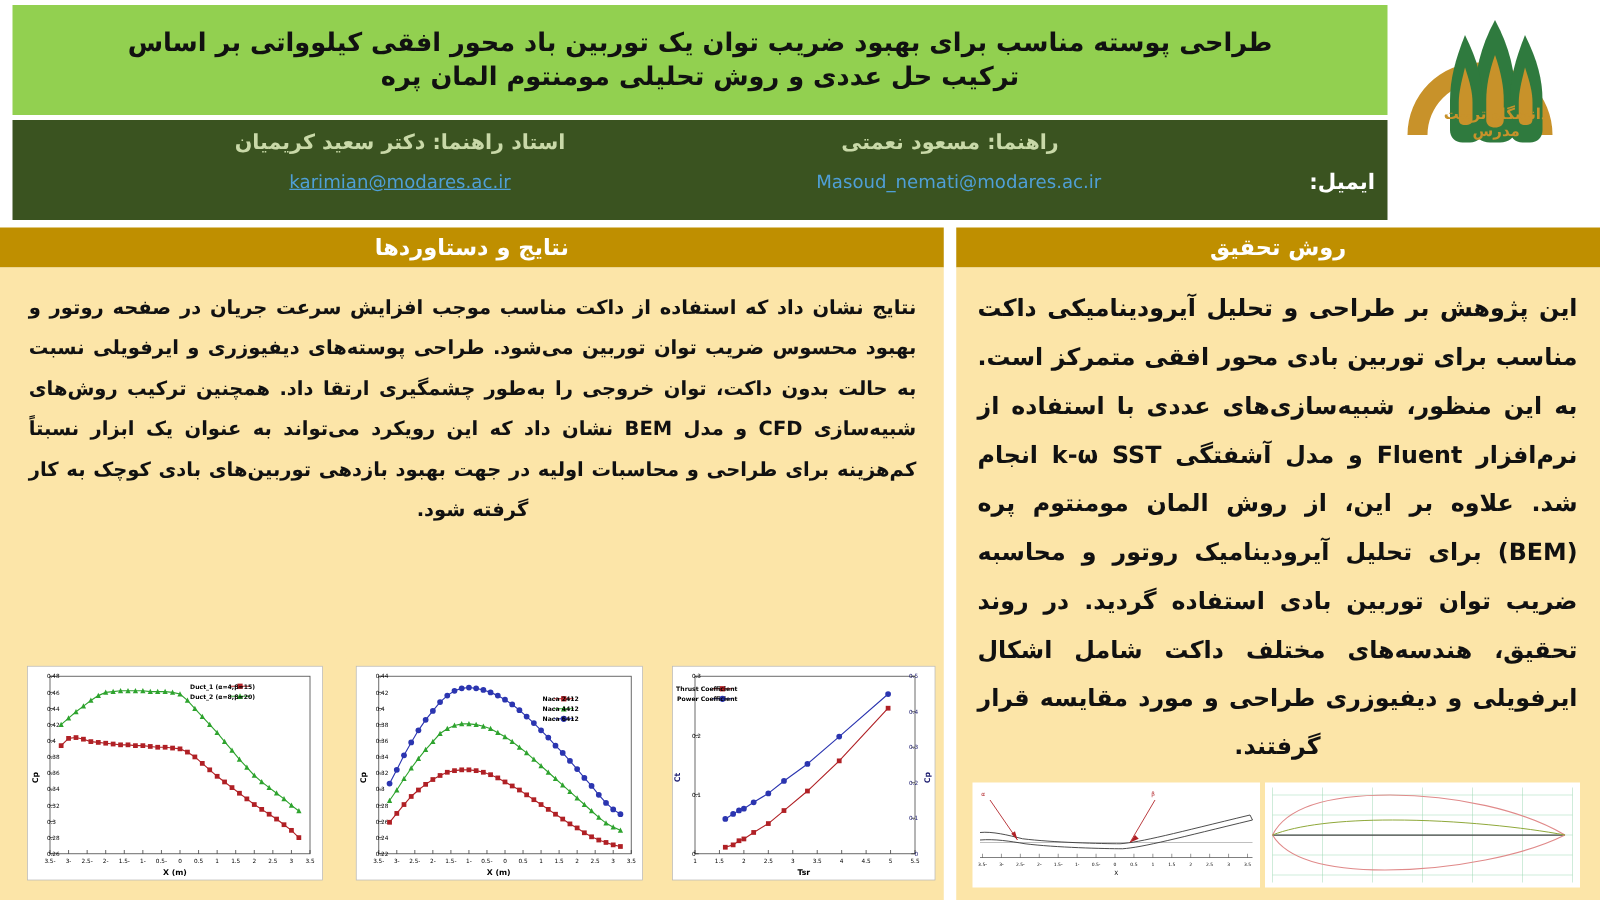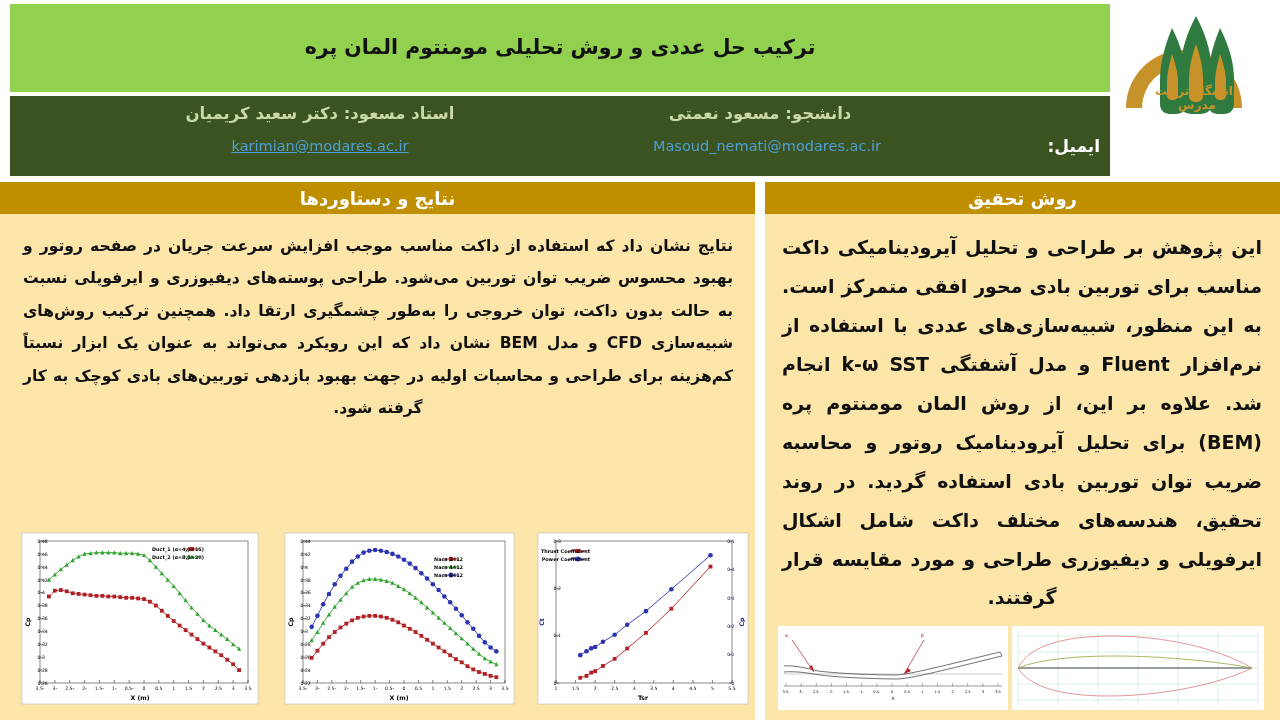--- a/index.html
+++ b/index.html
@@ -100,27 +100,28 @@
   .tiny-b{font-size:4.9px;font-weight:bold;font-family:"DejaVu Sans",sans-serif;}
   .axlab{font-size:6.2px;font-weight:bold;font-family:"DejaVu Sans",sans-serif;}
 </style>
 </head>
 <body>
 
 <div class="poster">
 
   <div class="title-band">
     <div class="title-text">
+      <div>طراحی پوسته مناسب برای بهبود ضریب توان یک توربین باد محور افقی کیلوواتی بر اساس</div>
       <div>ترکیب حل عددی و روش تحلیلی مومنتوم المان پره</div>
     </div>
   </div>
 
   <div class="author-band">
-    <div class="adv-name">استاد مسعود: دکتر سعید کریمیان</div>
-    <div class="stu-name">دانشجو: مسعود نعمتی</div>
+    <div class="adv-name">استاد راهنما: دکتر سعید کریمیان</div>
+    <div class="stu-name">راهنما: مسعود نعمتی</div>
     <div class="email-label">ایمیل:</div>
     <div class="stu-mail">Masoud_nemati@modares.ac.ir</div>
     <div class="adv-mail">karimian@modares.ac.ir</div>
   </div>
 
   <div class="logo-box">
     <svg viewBox="0 0 168 178">
       <path d="M14 108 A58 58 0 0 1 130 108 L114 108 A42 42 0 0 0 30 108 Z" fill="#C8922A"></path>
       <path d="M84 16 C96 38 100 58 100 76 L100 104 C100 110 95 114 88 114
                L80 114 C73 114 68 110 68 104 L68 76 C68 58 72 38 84 16 Z" fill="#2F7A3E"></path>

